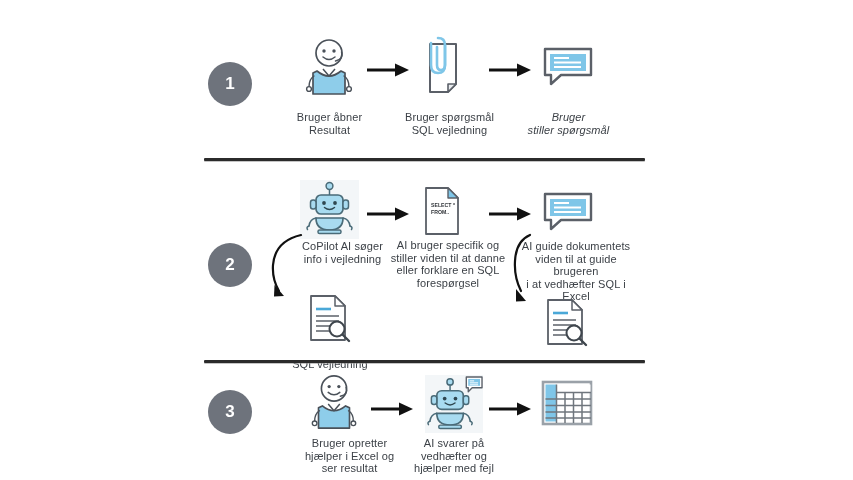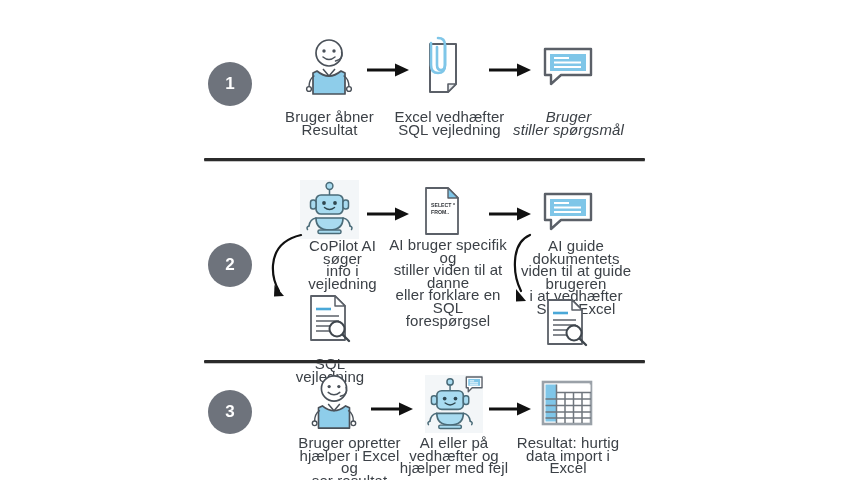--- a/index.html
+++ b/index.html
@@ -23,21 +23,21 @@
   }
 
   
   .divider{
     height:3px;background:#2b2b2b;border-radius:1px;
     box-shadow:0 1px 0 rgba(150,150,150,.55);
   }
 
   
   .caption{
-    font-size:15px;line-height:12.6px;text-align:center;
+    font-size:11px;line-height:12.6px;text-align:center;
     color:#3c4147;letter-spacing:.1px;
   }
   .icon-bg{background:#f3f6f8;}
 
   svg{display:block;overflow:visible;}
 </style>
 </head>
 <body>
 
 <div class="canvas">
@@ -75,21 +75,21 @@
 
   <div class="abs" style="left:420px;top:36px;">
     <svg width="52" height="62" viewBox="0 0 52 62">
       <path d="M10 8 h26 v40 l-8 8 h-18 z" fill="#ffffff" stroke="#5b6068" stroke-width="2" stroke-linejoin="round"></path>
       <path d="M36 48 h-8 v8 z" fill="#e9ecef" stroke="#5b6068" stroke-width="1.6" stroke-linejoin="round"></path>
       <path d="M18 2 q7 0 7 7 v20 q0 5 -4 5 q-4 0 -4 -5 v-18" fill="none" stroke="#7fc6e8" stroke-width="2.6" stroke-linecap="round"></path>
       <path d="M25 9 v20 q0 8 -7 8 q-7 0 -7 -8 v-22" fill="none" stroke="#7fc6e8" stroke-width="2.6" stroke-linecap="round"></path>
     </svg>
   </div>
   <div class="abs caption" style="left:392px;top:111px;width:115px;">
-    <div>Excel vedhæfter</div>
+    <div>Bruger spørgsmål</div>
     <div>SQL vejledning</div>
   </div>
 
   <div class="abs" style="left:489px;top:62px;">
     <svg width="42" height="16" viewBox="0 0 42 16">
       <line x1="0" y1="8" x2="30" y2="8" stroke="#111111" stroke-width="3"></line>
       <polygon points="28,1.5 42,8 28,14.5" fill="#111111"></polygon>
     </svg>
   </div>
 
@@ -279,21 +279,21 @@
       <g>
         <path d="M42 2 h16 v11 h-10 l-4 4 v-4 h-2 z" fill="#ffffff" stroke="#5b6068" stroke-width="1.4" stroke-linejoin="round"></path>
         <rect x="44" y="4" width="12" height="7" fill="#7fc6e8"></rect>
         <line x1="45.5" y1="6" x2="50" y2="6" stroke="#ffffff" stroke-width="1"></line>
         <line x1="45.5" y1="8" x2="54" y2="8" stroke="#ffffff" stroke-width="1"></line>
         <line x1="45.5" y1="10" x2="54" y2="10" stroke="#ffffff" stroke-width="1"></line>
       </g>
     </svg>
   </div>
   <div class="abs caption" style="left:398px;top:437px;width:112px;">
-    <div>AI eller på</div>
+    <div>AI svarer på</div>
     <div>vedhæfter og</div>
     <div>hjælper med fejl</div>
   </div>
 
   <div class="abs" style="left:489px;top:401px;">
     <svg width="42" height="16" viewBox="0 0 42 16">
       <line x1="0" y1="8" x2="30" y2="8" stroke="#111111" stroke-width="3"></line>
       <polygon points="28,1.5 42,8 28,14.5" fill="#111111"></polygon>
     </svg>
   </div>
@@ -309,19 +309,14 @@
         <line x1="4.5" y1="25.5" x2="50" y2="25.5"></line>
         <line x1="4.5" y1="32" x2="50" y2="32"></line>
         <line x1="4.5" y1="38" x2="50" y2="38"></line>
         <line x1="15.5" y1="4.5" x2="15.5" y2="43"></line>
         <line x1="24" y1="12.5" x2="24" y2="43"></line>
         <line x1="32.5" y1="12.5" x2="32.5" y2="43"></line>
         <line x1="41" y1="12.5" x2="41" y2="43"></line>
       </g>
     </svg>
   </div>
-  <div class="abs caption" style="left:514px;top:437px;width:108px;">
-    <div>Resultat: hurtig</div>
-    <div>data import i</div>
-    <div>Excel</div>
-  </div>
 
 </div>
 
 </body></html>

